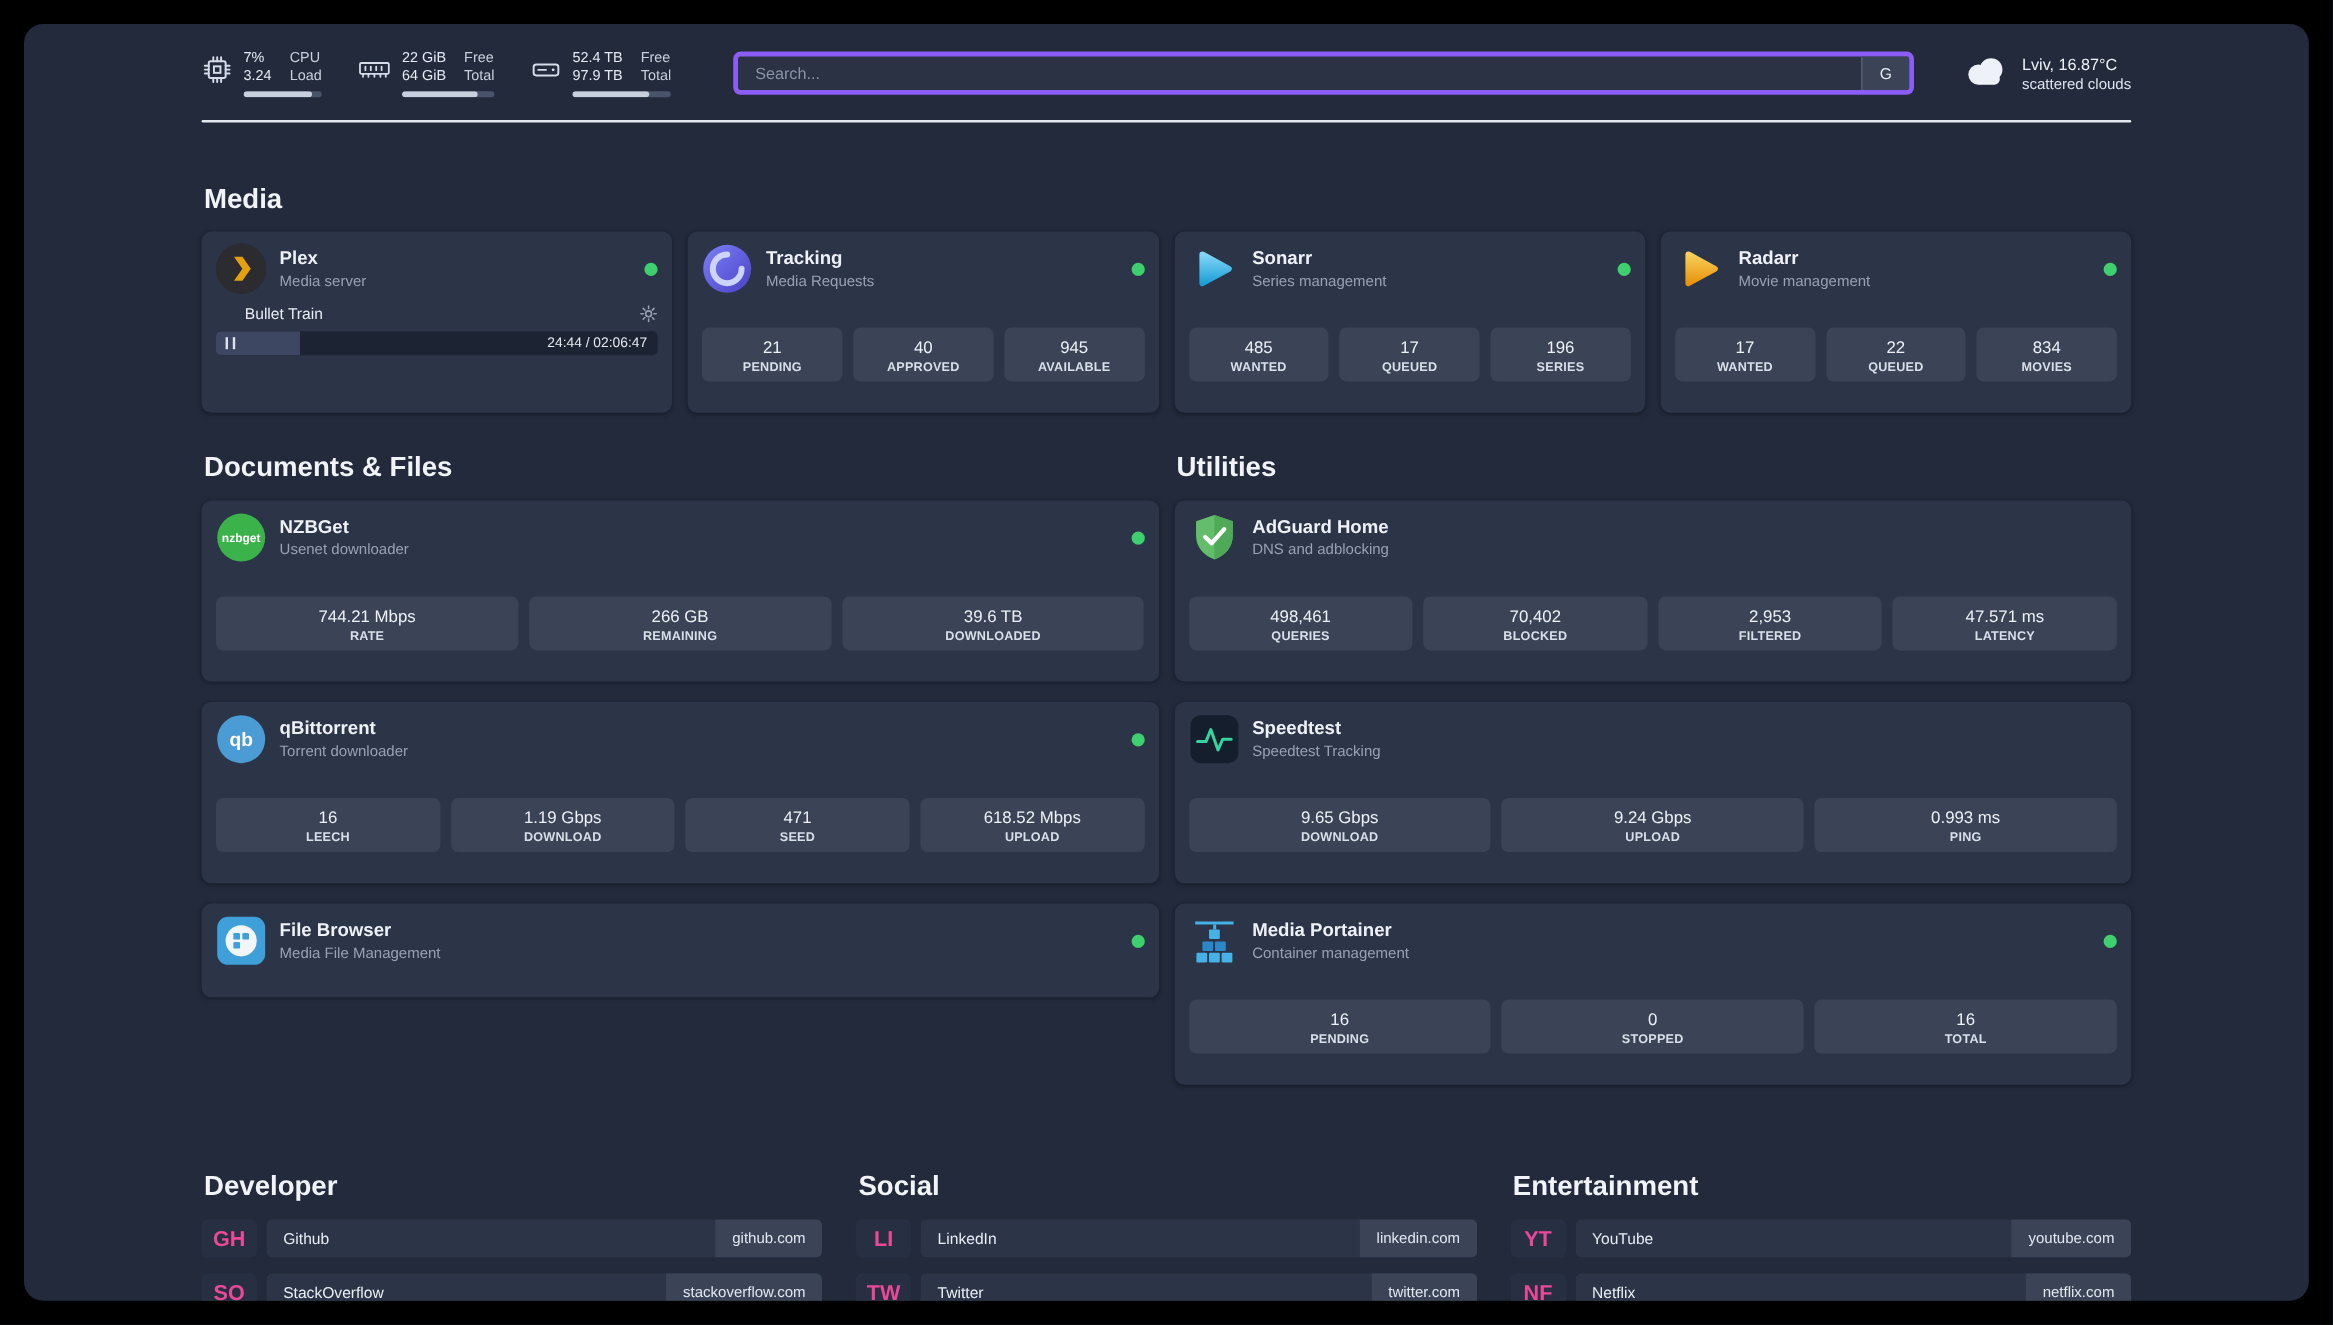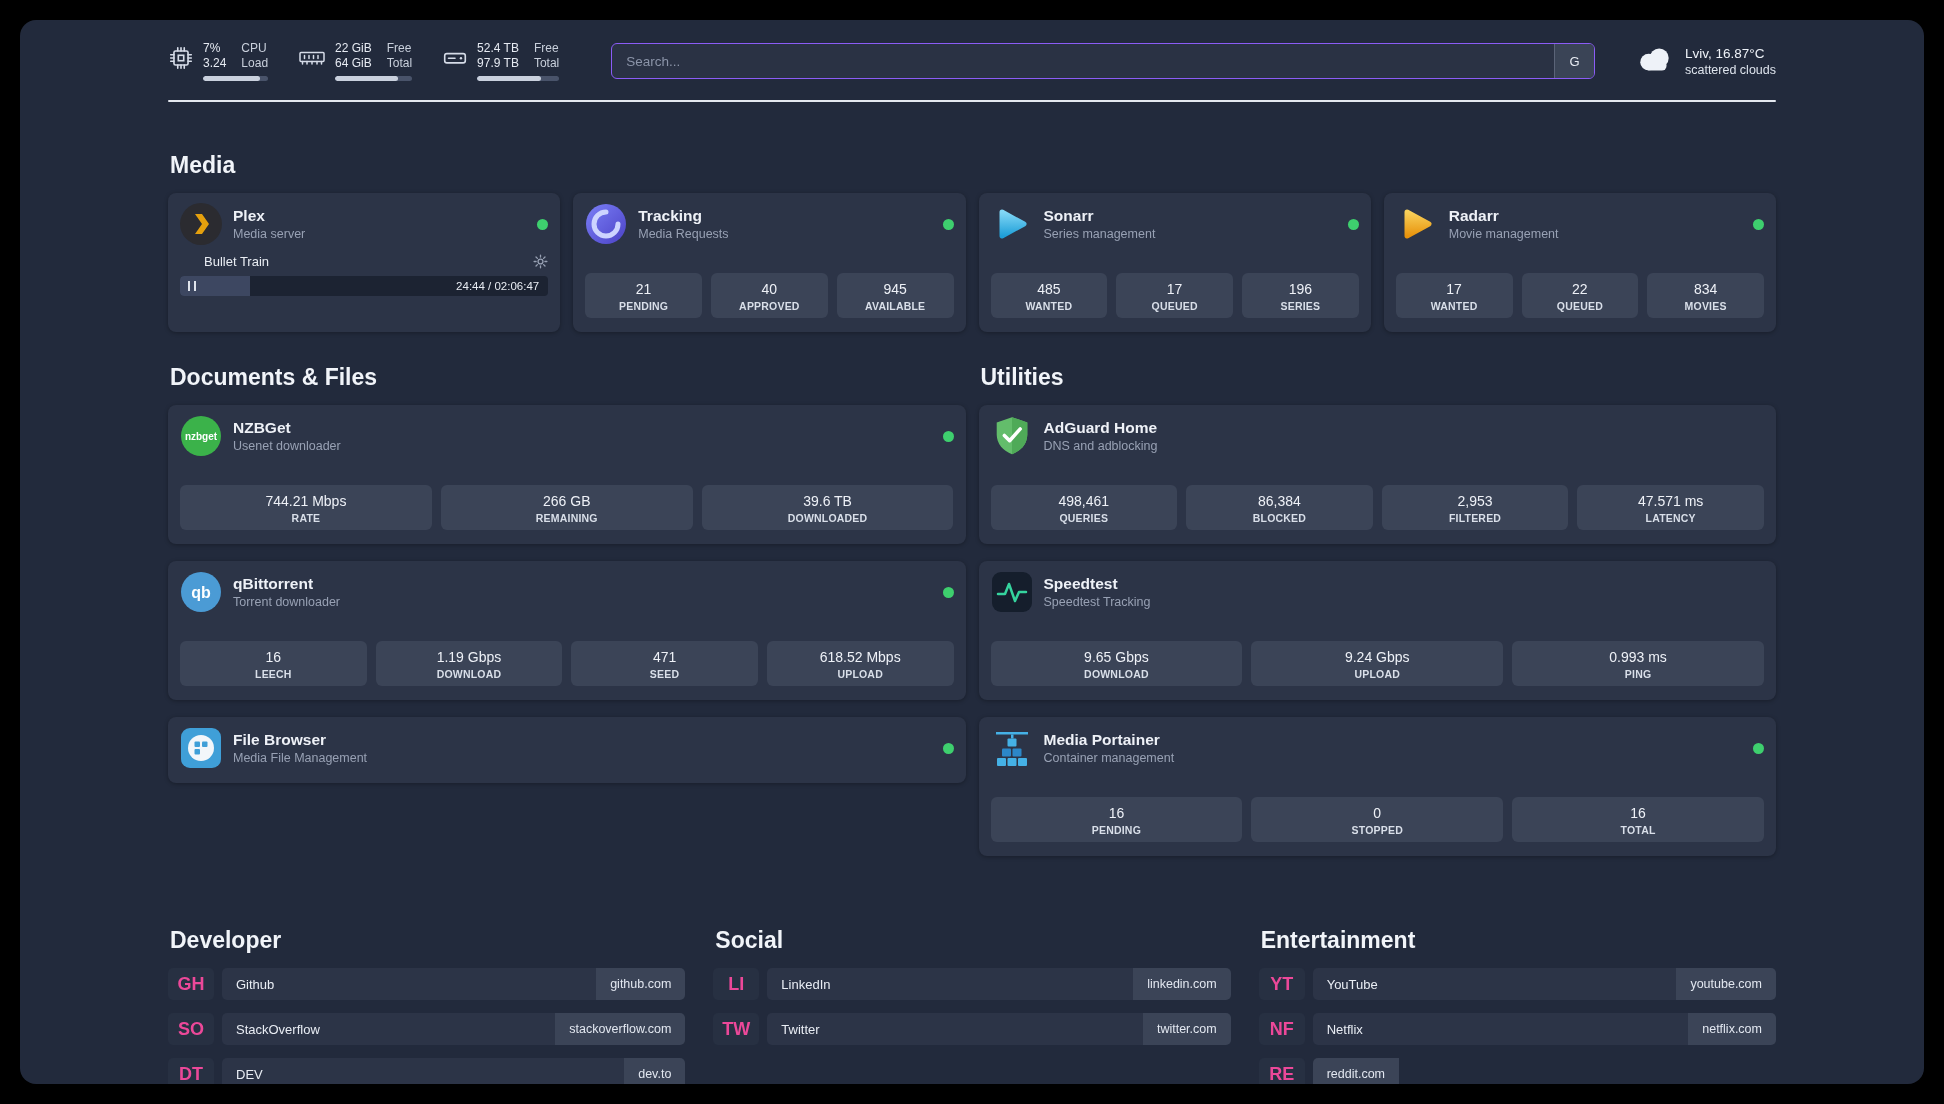--- a/index.html
+++ b/index.html
@@ -11,37 +11,37 @@
   .topbar { display: flex; align-items: center; height: 46px; }
   .monitor { display: flex; align-items: flex-start; gap: 9px; margin-right: 30px; }
   .mon-icon { display: flex; align-items: center; padding-top: 4px; }
   .mon-rows { display: flex; gap: 15px; }
   .mon-col { display: flex; flex-direction: column; }
   .mon-col span { font-size: 12px; line-height: 15px; color: #e6eaf2; white-space: nowrap; }
   .mon-labels span { color: #c9d0dc; }
   .mon-bar { height: 5px; background: #49536a; border-radius: 3px; margin-top: 5px; overflow: hidden; }
   .mon-fill { height: 100%; background: #c9d0dd; border-radius: 3px; }
 
-  .search { display: flex; flex: 1; height: 36px; border: 1px solid #8b5cf6; border-radius: 6px; overflow: hidden; background: #2a3244; margin: 0 40px 0 22px; }
+  .search { display: flex; flex: 1; height: 36px; border: 4px solid #8b5cf6; border-radius: 6px; overflow: hidden; background: #2a3244; margin: 0 40px 0 22px; }
   .search-input { flex: 1; background: transparent; border: none; outline: none; padding: 0 14px; font-size: 13.5px; color: #e8ecf3; font-family: "Liberation Sans", sans-serif; }
   .search-input::placeholder { color: #8b94a8; }
   .search-btn { width: 40px; background: #3a4456; border: none; border-left: 1px solid #5b6478; color: #e8ecf3; font-size: 13px; cursor: pointer; font-family: "Liberation Sans", sans-serif; }
 
   .weather { display: flex; align-items: center; gap: 10px; }
   .w-loc { font-size: 13.5px; color: #eef2f8; line-height: 17px; }
   .w-cond { font-size: 12.5px; color: #dde3ec; line-height: 16px; }
 
   .divider { height: 2px; background: #e4e8ef; border-radius: 1px; margin-top: 16px; }
 
   
   .section-title { font-size: 23px; font-weight: 700; color: #f1f4f9; margin: 0 0 14px 2px; }
   .media-section { margin-top: 50px; }
   .media-row { display: grid; grid-template-columns: repeat(4, 1fr); gap: 13px; }
 
-  .card { background: #2c3447; border-radius: 8px; padding: 10px 12px 14px; box-shadow: 0 1px 4px rgba(0,0,0,.3); }
+  .card { background: #2c3447; border-radius: 8px; padding: 10px 12px 26px; box-shadow: 0 1px 4px rgba(0,0,0,.3); }
   .card-head { display: flex; align-items: center; gap: 11px; }
   .app-icon { width: 42px; height: 42px; border-radius: 9px; display: flex; align-items: center; justify-content: center; flex: none; }
   .plex-bg { background: #2b2b30; border-radius: 50%; }
   .app-name { font-size: 15.5px; font-weight: 600; color: #eef1f7; line-height: 20px; }
   .app-sub { font-size: 12.5px; color: #98a1b4; line-height: 16px; }
   .dot { width: 11px; height: 11px; border-radius: 50%; background: #3ecf6e; margin-left: auto; flex: none; }
 
   .stats { display: flex; gap: 9px; margin-top: 28px; }
   .stat { flex: 1; background: #3b4457; border-radius: 6px; padding: 7px 4px 6px; text-align: center; }
   .stat-val { font-size: 14px; color: #eef1f7; line-height: 18px; white-space: nowrap; }
@@ -420,21 +420,21 @@
             <div class="app-name">AdGuard Home</div>
             <div class="app-sub">DNS and adblocking</div>
           </div>
         </div>
         <div class="stats">
           <div class="stat">
             <div class="stat-val">498,461</div>
             <div class="stat-lab">QUERIES</div>
           </div>
           <div class="stat">
-            <div class="stat-val">86,384</div>
+            <div class="stat-val">70,402</div>
             <div class="stat-lab">BLOCKED</div>
           </div>
           <div class="stat">
             <div class="stat-val">2,953</div>
             <div class="stat-lab">FILTERED</div>
           </div>
           <div class="stat">
             <div class="stat-val">47.571 ms</div>
             <div class="stat-lab">LATENCY</div>
           </div>

